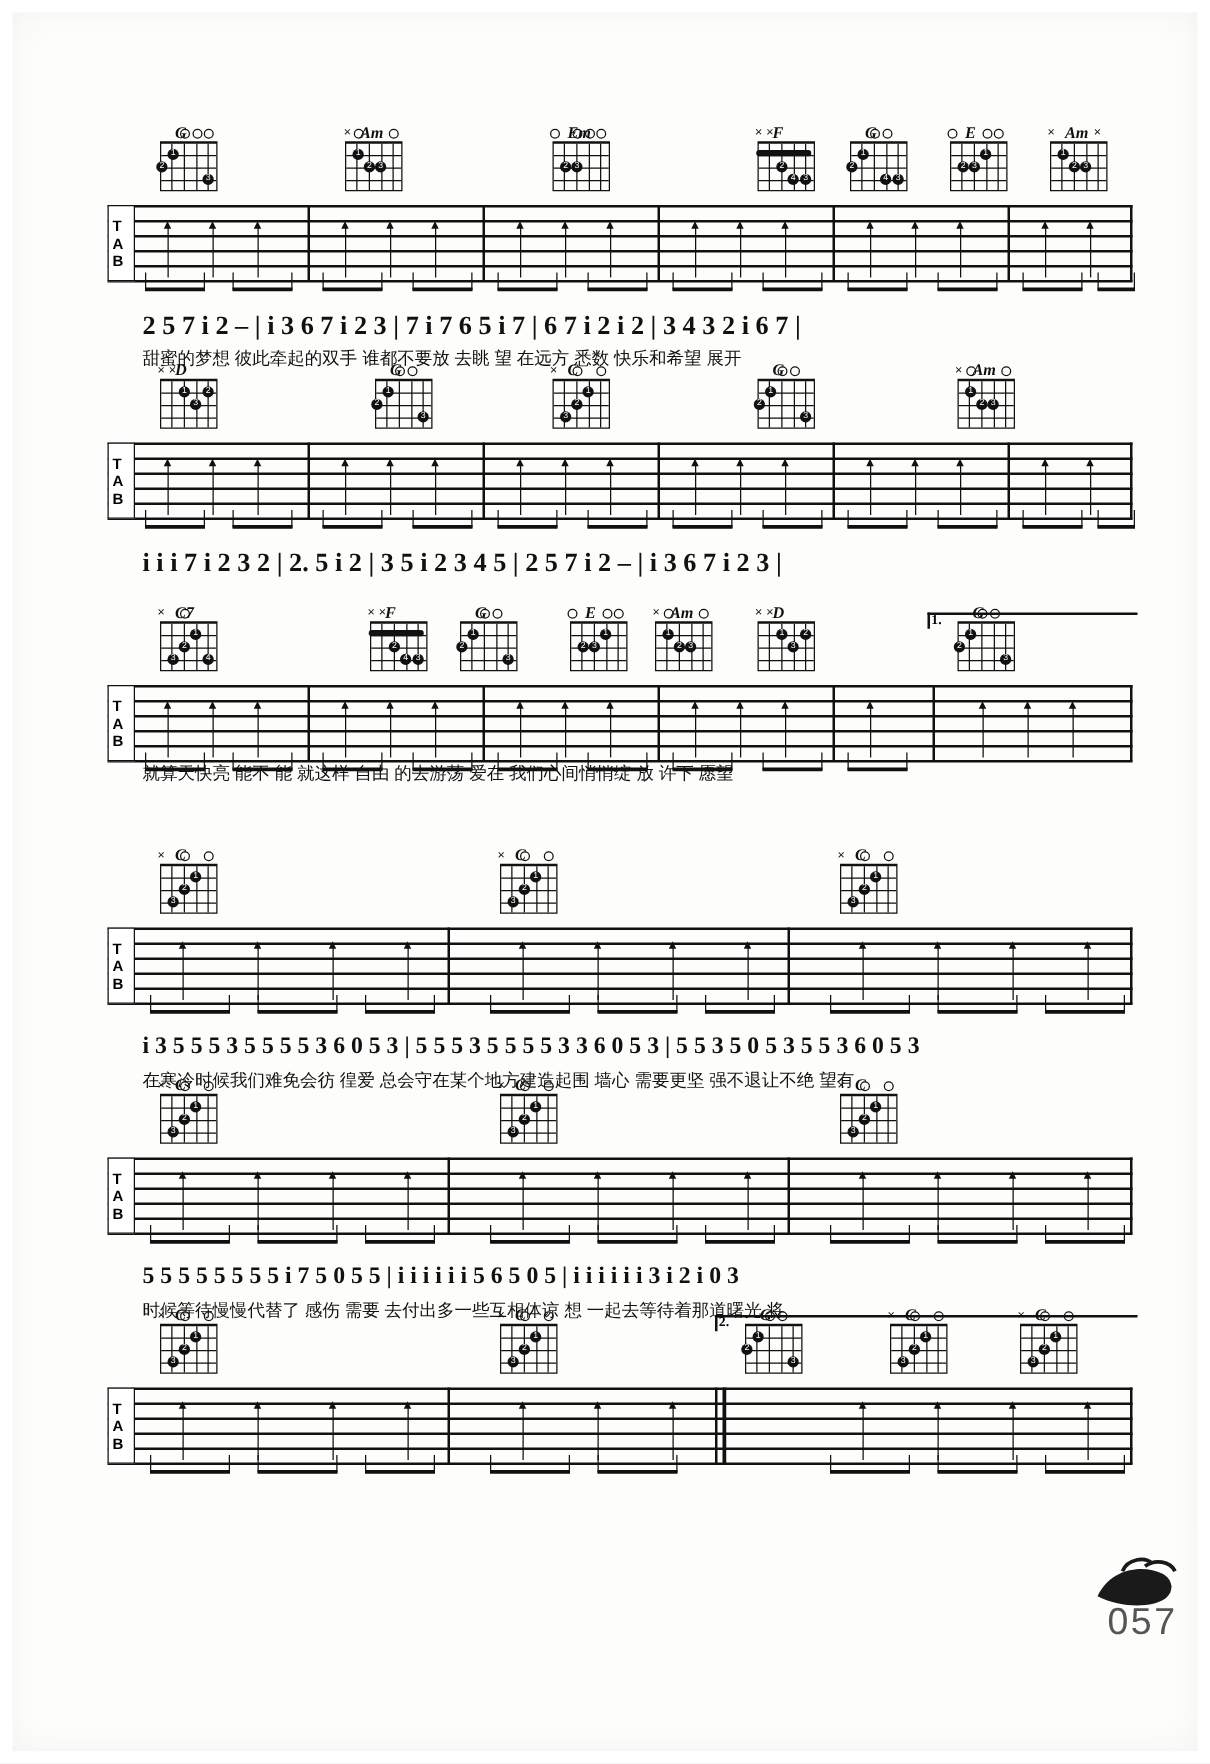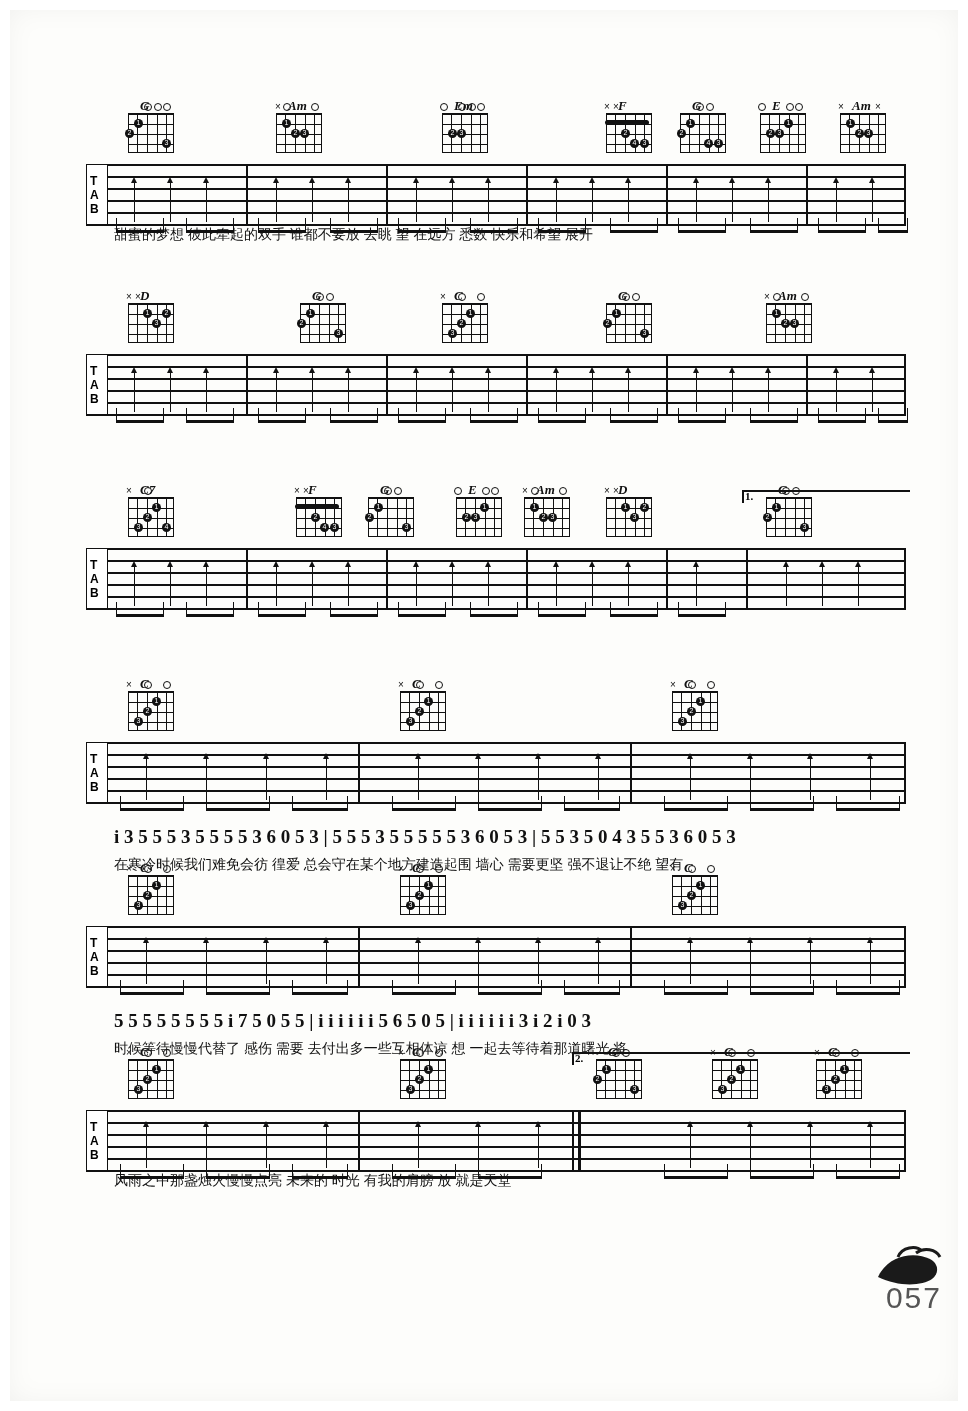--- a/index.html
+++ b/index.html
@@ -344,20 +344,21 @@
         <div class="stem" style="left:592px;top:54px;height:14px"></div>
         <div class="stem" style="left:639px;top:54px;height:14px"></div>
         <div class="stem" style="left:664px;top:54px;height:14px"></div>
         <div class="stem" style="left:711px;top:54px;height:14px"></div>
         <div class="stem" style="left:732px;top:54px;height:14px"></div>
         <div class="stem" style="left:779px;top:54px;height:14px"></div>
         <div class="stem" style="left:792px;top:54px;height:14px"></div>
         <div class="stem" style="left:821px;top:54px;height:14px"></div>
       </div>
 
+      <div class="nums" style="margin-top:22px;">2 5 7 i 2  –  | i 3 6 7 i 2 3 | 7 i 7 6 5  i 7 | 6 7 i 2  i 2 | 3 4 3 2 i  6 7 |</div>
       <div class="lyr">甜蜜的梦想      彼此牵起的双手      谁都不要放 去眺 望 在远方 悉数 快乐和希望 展开</div>
     </div>
 
     <div class="system" style="position:absolute;left:86px;top:290px;width:820px;">
       <div class="chords">
         <div class="chord" style="left:42px;">
           <div class="nm">D</div>
           <div class="grid">
             <div class="v" style="left:8px"></div>
               <div class="v" style="left:18px"></div>
@@ -541,20 +542,21 @@
         <div class="stem" style="left:592px;top:54px;height:14px"></div>
         <div class="stem" style="left:639px;top:54px;height:14px"></div>
         <div class="stem" style="left:664px;top:54px;height:14px"></div>
         <div class="stem" style="left:711px;top:54px;height:14px"></div>
         <div class="stem" style="left:732px;top:54px;height:14px"></div>
         <div class="stem" style="left:779px;top:54px;height:14px"></div>
         <div class="stem" style="left:792px;top:54px;height:14px"></div>
         <div class="stem" style="left:821px;top:54px;height:14px"></div>
       </div>
 
+      <div class="nums" style="margin-top:22px;">i i i 7 i 2 3 2 | 2. 5 i 2 | 3 5 i 2 3 4 5 | 2 5 7 i 2  –  | i 3 6 7 i 2 3 |</div>
     </div>
 
     <div class="system" style="position:absolute;left:86px;top:484px;width:820px;">
       <div class="chords">
         <div class="chord" style="left:42px;">
           <div class="nm">C7</div>
           <div class="grid">
             <div class="v" style="left:8px"></div>
               <div class="v" style="left:18px"></div>
             <div class="v" style="left:28px"></div>
@@ -782,20 +784,21 @@
         <div class="stem" style="left:384px;top:54px;height:14px"></div>
         <div class="stem" style="left:431px;top:54px;height:14px"></div>
         <div class="stem" style="left:452px;top:54px;height:14px"></div>
         <div class="stem" style="left:499px;top:54px;height:14px"></div>
         <div class="stem" style="left:524px;top:54px;height:14px"></div>
         <div class="stem" style="left:571px;top:54px;height:14px"></div>
         <div class="stem" style="left:592px;top:54px;height:14px"></div>
         <div class="stem" style="left:639px;top:54px;height:14px"></div>
       </div>
 
+      <div class="lyr">就算天快亮 能不 能 就这样 自由 的去游荡 爱在 我们心间悄悄绽 放 许下 愿望</div>
     </div>
 
     <div class="system" style="position:absolute;left:86px;top:678px;width:820px;">
       <div class="chords">
         <div class="chord" style="left:42px;">
           <div class="nm">C</div>
           <div class="grid">
             <div class="v" style="left:8px"></div>
               <div class="v" style="left:18px"></div>
             <div class="v" style="left:28px"></div>
@@ -916,21 +919,21 @@
         <div class="stem" style="left:478px;top:54px;height:14px"></div>
         <div class="stem" style="left:533px;top:54px;height:14px"></div>
         <div class="stem" style="left:578px;top:54px;height:14px"></div>
         <div class="stem" style="left:641px;top:54px;height:14px"></div>
         <div class="stem" style="left:664px;top:54px;height:14px"></div>
         <div class="stem" style="left:727px;top:54px;height:14px"></div>
         <div class="stem" style="left:750px;top:54px;height:14px"></div>
         <div class="stem" style="left:813px;top:54px;height:14px"></div>
       </div>
 
-      <div class="nums" style="margin-top:22px;font-size:19px;">i 3 5 5 5 3 5 5  5 5 3 6 0 5 3 | 5 5 5 3 5 5 5 5 5 3 6 0 5 3 | 5 5 3 5 0 4 3 5 5 3 6 0 5 3</div>
+      <div class="nums" style="margin-top:22px;font-size:19px;">i 3 5 5 5 3 5 5  5 5 3 6 0 5 3 | 5 5 5 3 5 5 5 5 3 3 6 0 5 3 | 5 5 3 5 0 5 3 5 5 3 6 0 5 3</div>
       <div class="lyr">在寒冷时候我们难免会彷  徨爱 总会守在某个地方建造起围  墙心 需要更坚 强不退让不绝  望有</div>
     </div>
 
     <div class="system" style="position:absolute;left:86px;top:862px;width:820px;">
       <div class="chords">
         <div class="chord" style="left:42px;">
           <div class="nm">C</div>
           <div class="grid">
             <div class="v" style="left:8px"></div>
               <div class="v" style="left:18px"></div>
@@ -1237,21 +1240,20 @@
         <div class="stem" style="left:392px;top:54px;height:14px"></div>
         <div class="stem" style="left:455px;top:54px;height:14px"></div>
         <div class="stem" style="left:578px;top:54px;height:14px"></div>
         <div class="stem" style="left:641px;top:54px;height:14px"></div>
         <div class="stem" style="left:664px;top:54px;height:14px"></div>
         <div class="stem" style="left:727px;top:54px;height:14px"></div>
         <div class="stem" style="left:750px;top:54px;height:14px"></div>
         <div class="stem" style="left:813px;top:54px;height:14px"></div>
       </div>
 
-      <div class="lyr">风雨之中那盏烛火慢慢点亮  未来的 时光 有我的肩膀        放 就是天堂</div>
     </div>
 
     <div class="pagenum">057</div>
     <svg class="orn" viewBox="0 0 78 48">
       <path d="M10 32 C20 10, 46 6, 62 14 C70 18, 72 28, 64 34 C54 41, 30 42, 10 32 Z" fill="#1a1a1a"></path>
       <path d="M30 12 C34 2, 48 0, 54 6" stroke="#1a1a1a" stroke-width="3" fill="none"></path>
       <path d="M48 8 C56 2, 68 4, 72 12" stroke="#1a1a1a" stroke-width="3" fill="none"></path>
       <circle cx="66" cy="24" r="3" fill="#1a1a1a"></circle>
     </svg>
 

